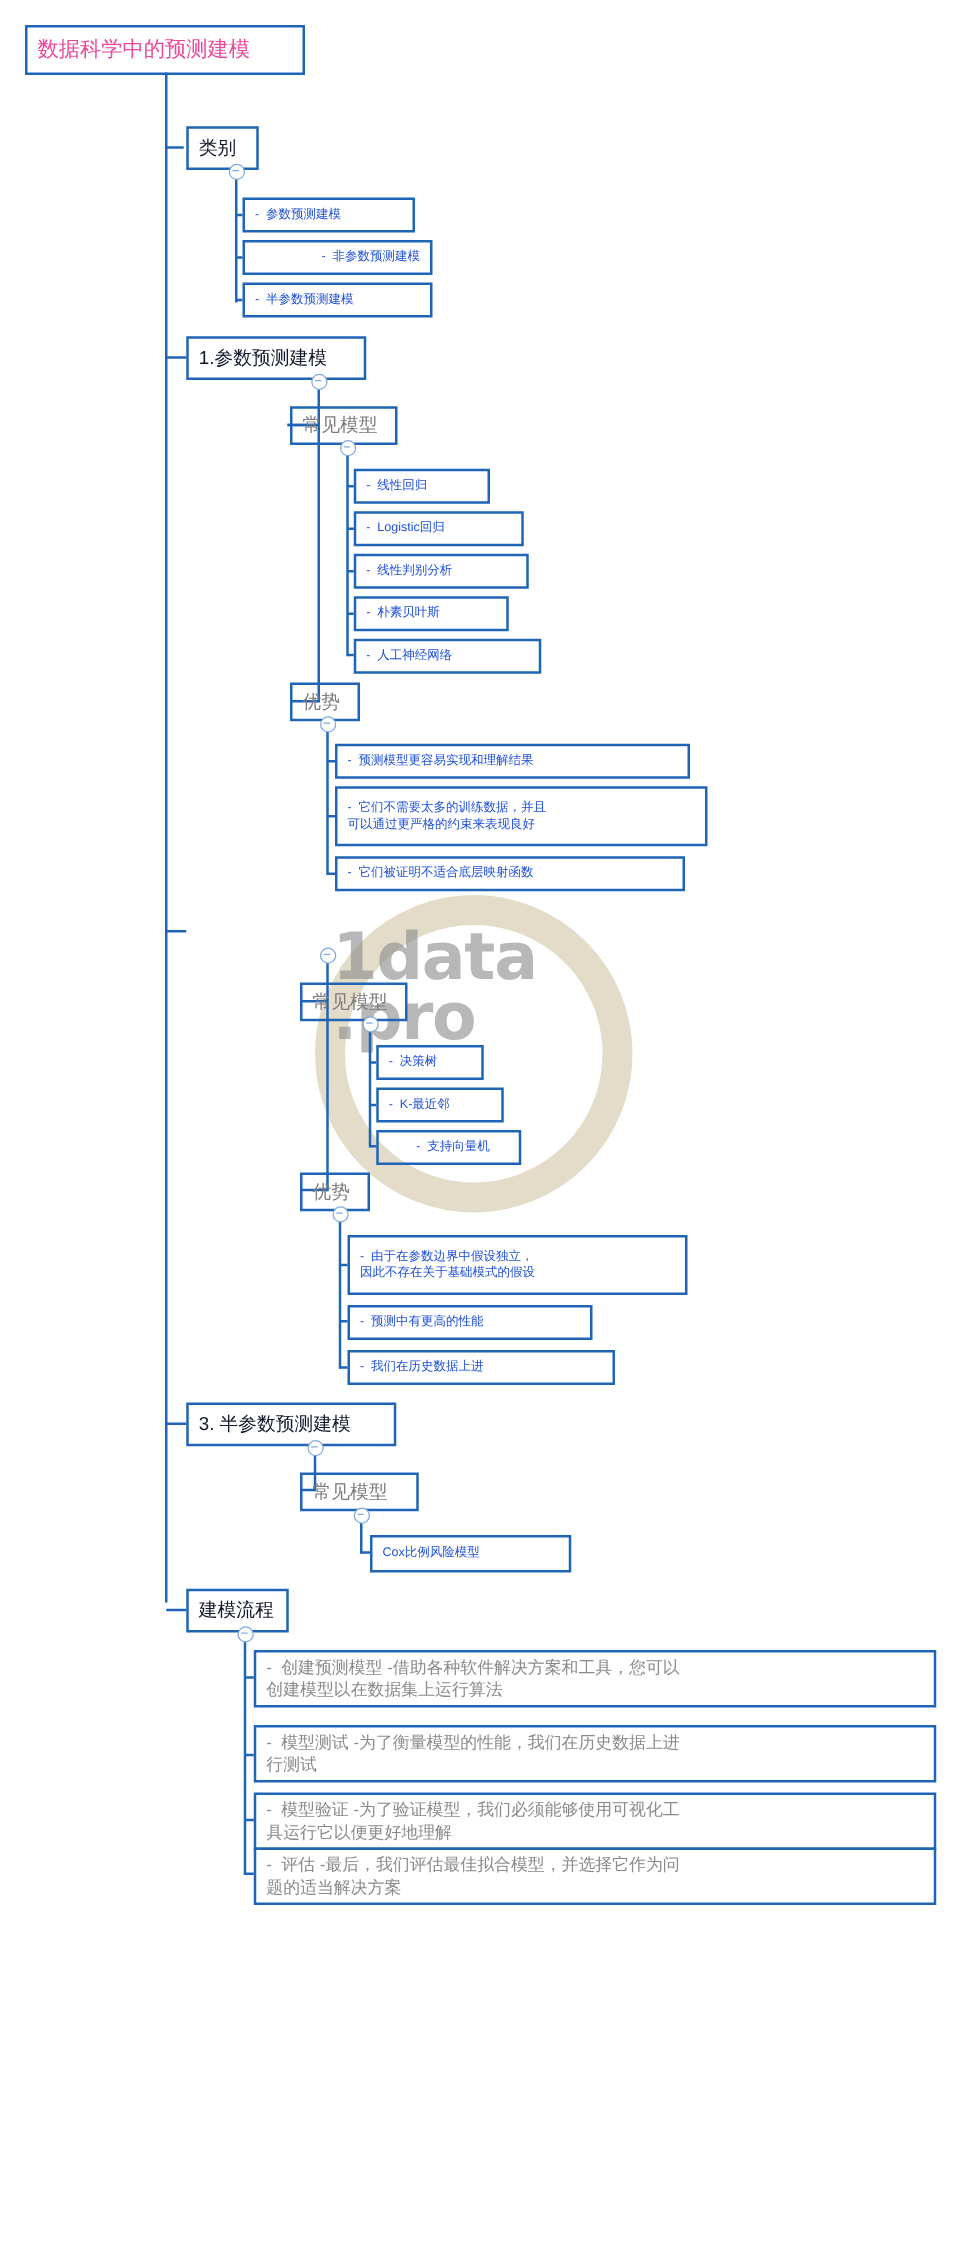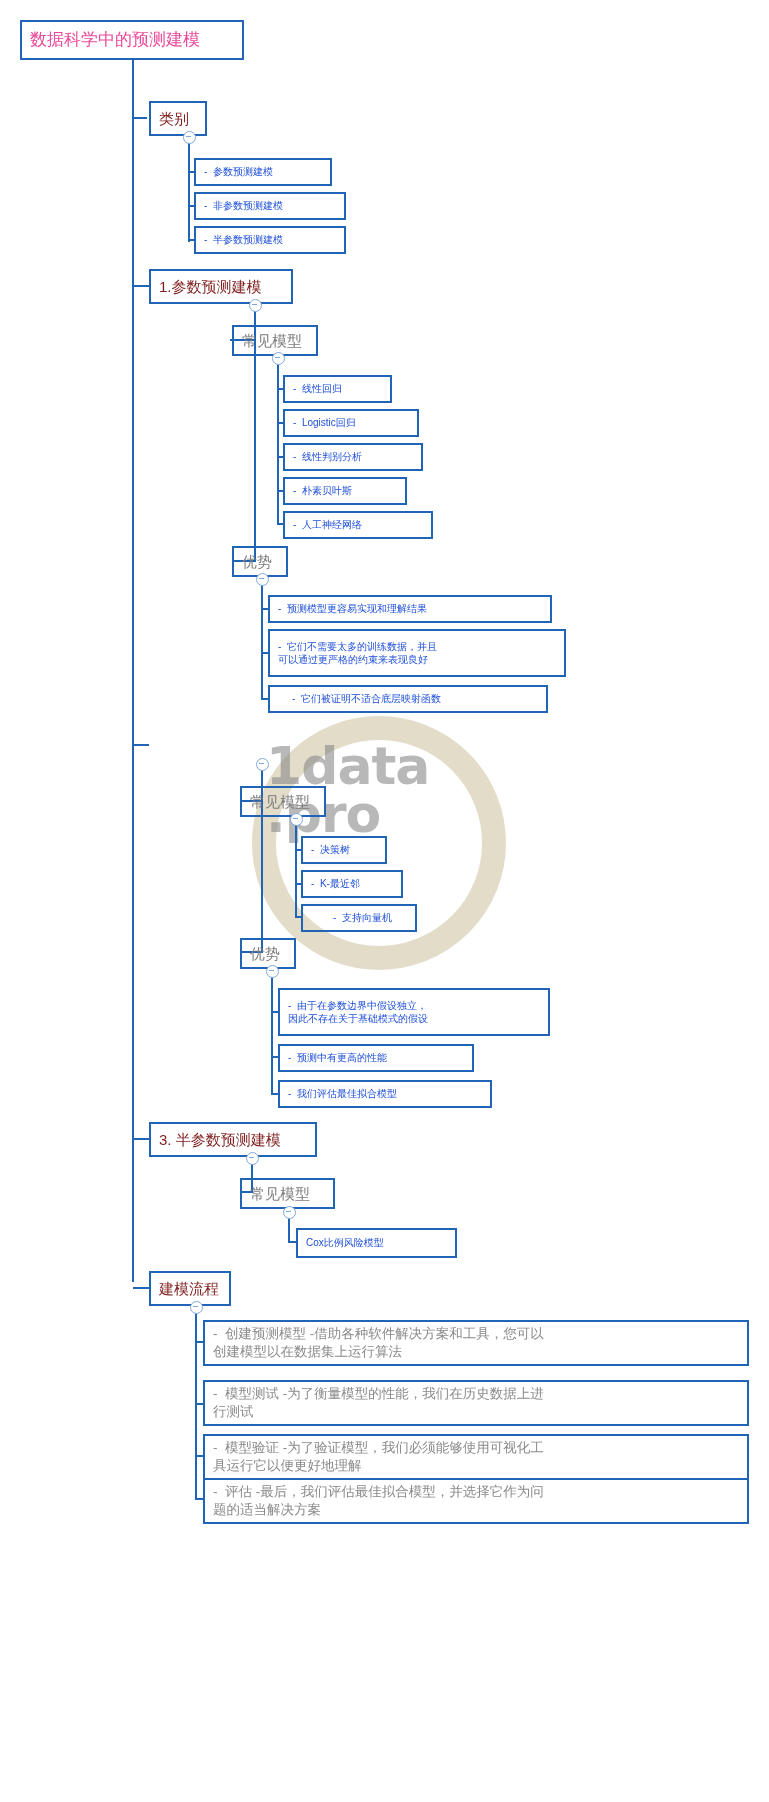--- a/index.html
+++ b/index.html
@@ -80,21 +80,21 @@
     white-space: pre-wrap;
   }
   
   .n-root { border-width: 2px; }
   .n-root .txt {
     color: #ec4899;
     font-size: 17px;
   }
   
   .n-l1 .txt {
-    color: #7f1d1d;
+    color: #0f172a;
     font-size: 15px;
   }
   
   .n-mid .txt {
     color: #7c7c7c;
     font-size: 15px;
   }
   
   .n-leaf .txt {
     color: #1d4ed8;
@@ -207,21 +207,21 @@
   </div>
 
   <div class="node n-l1" style="left:149px; top:101px; width:58px; height:35px;">
     <span class="txt">类别</span>
   </div>
   <div class="toggle" style="left:183px; top:131px;"></div>
 
   <div class="node n-leaf" style="left:194px; top:158px; width:138px; height:28px;">
     <span class="txt">-  参数预测建模</span>
   </div>
-  <div class="node n-leaf" style="left:194px; top:192px; width:152px; height:28px;">
+  <div class="node n-leaf" style="left:194px; top:192px; width:152px; height:28px;justify-content:flex-end;">
     <span class="txt">-  非参数预测建模</span>
   </div>
   <div class="node n-leaf" style="left:194px; top:226px; width:152px; height:28px;">
     <span class="txt">-  半参数预测建模</span>
   </div>
 
   <div class="node n-l1" style="left:149px; top:269px; width:144px; height:35px;">
     <span class="txt">1.参数预测建模</span>
   </div>
   <div class="toggle" style="left:249px; top:299px;"></div>
@@ -252,21 +252,21 @@
   </div>
   <div class="toggle" style="left:256px; top:573px;"></div>
 
   <div class="node n-leaf" style="left:268px; top:595px; width:284px; height:28px;">
     <span class="txt">-  预测模型更容易实现和理解结果</span>
   </div>
   <div class="node n-leaf" style="left:268px; top:629px; width:298px; height:48px;">
     <span class="txt">-  它们不需要太多的训练数据，并且
 可以通过更严格的约束来表现良好</span>
   </div>
-  <div class="node n-leaf" style="left:268px; top:685px; width:280px; height:28px;padding-left:14px;">
+  <div class="node n-leaf" style="left:268px; top:685px; width:280px; height:28px;">
     <span class="txt">-  它们被证明不适合底层映射函数</span>
   </div>
 
   <div class="toggle" style="left:256px; top:758px;"></div>
 
   <div class="node n-mid" style="left:240px; top:786px; width:86px; height:31px;">
     <span class="txt">常见模型</span>
   </div>
   <div class="toggle" style="left:290px; top:813px;"></div>
 
@@ -286,21 +286,21 @@
   <div class="toggle" style="left:266px; top:965px;"></div>
 
   <div class="node n-leaf" style="left:278px; top:988px; width:272px; height:48px;">
     <span class="txt">-  由于在参数边界中假设独立，
 因此不存在关于基础模式的假设</span>
   </div>
   <div class="node n-leaf" style="left:278px; top:1044px; width:196px; height:28px;">
     <span class="txt">-  预测中有更高的性能</span>
   </div>
   <div class="node n-leaf" style="left:278px; top:1080px; width:214px; height:28px;">
-    <span class="txt">-  我们评估最佳拟合模型</span>
+    <span class="txt">-  我们在历史数据上进</span>
   </div>
 
   <div class="node n-l1" style="left:149px; top:1122px; width:168px; height:35px;">
     <span class="txt">3. 半参数预测建模</span>
   </div>
   <div class="toggle" style="left:246px; top:1152px;"></div>
 
   <div class="node n-mid" style="left:240px; top:1178px; width:95px; height:31px;">
     <span class="txt">常见模型</span>
   </div>

